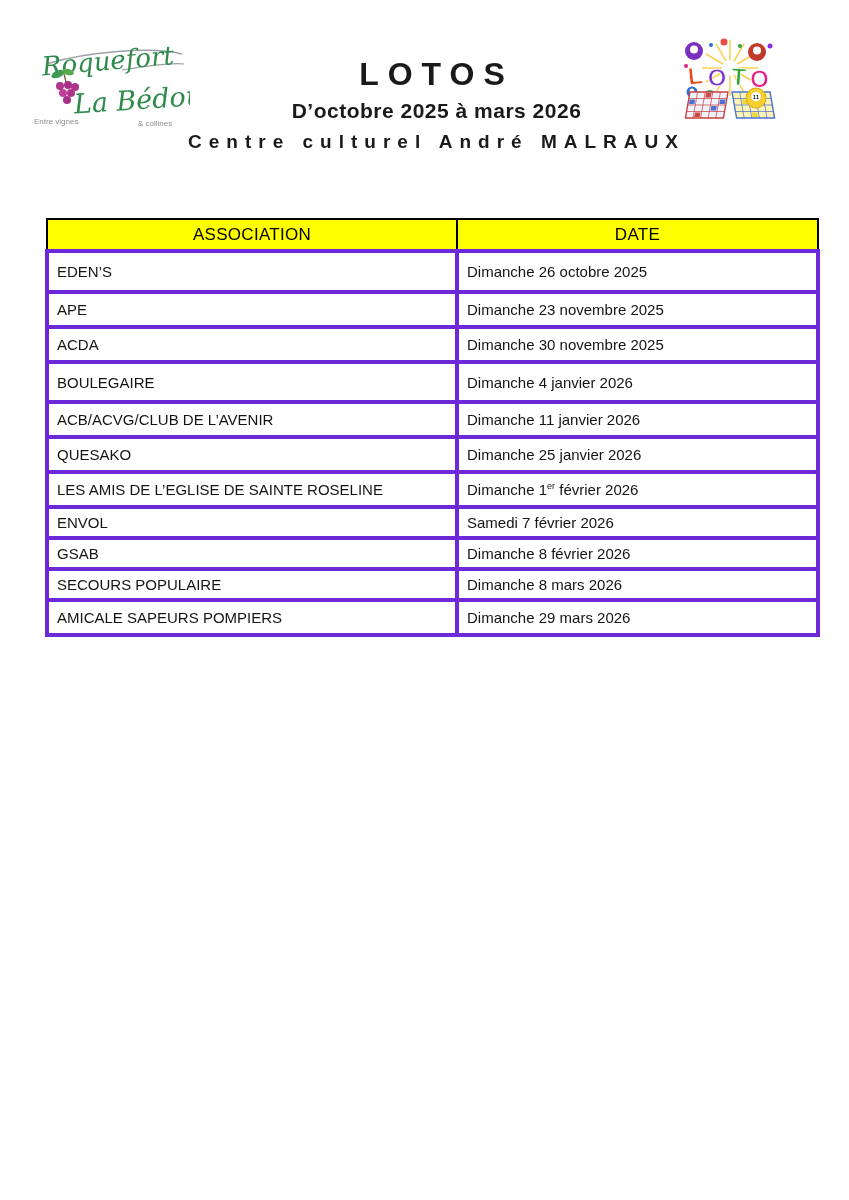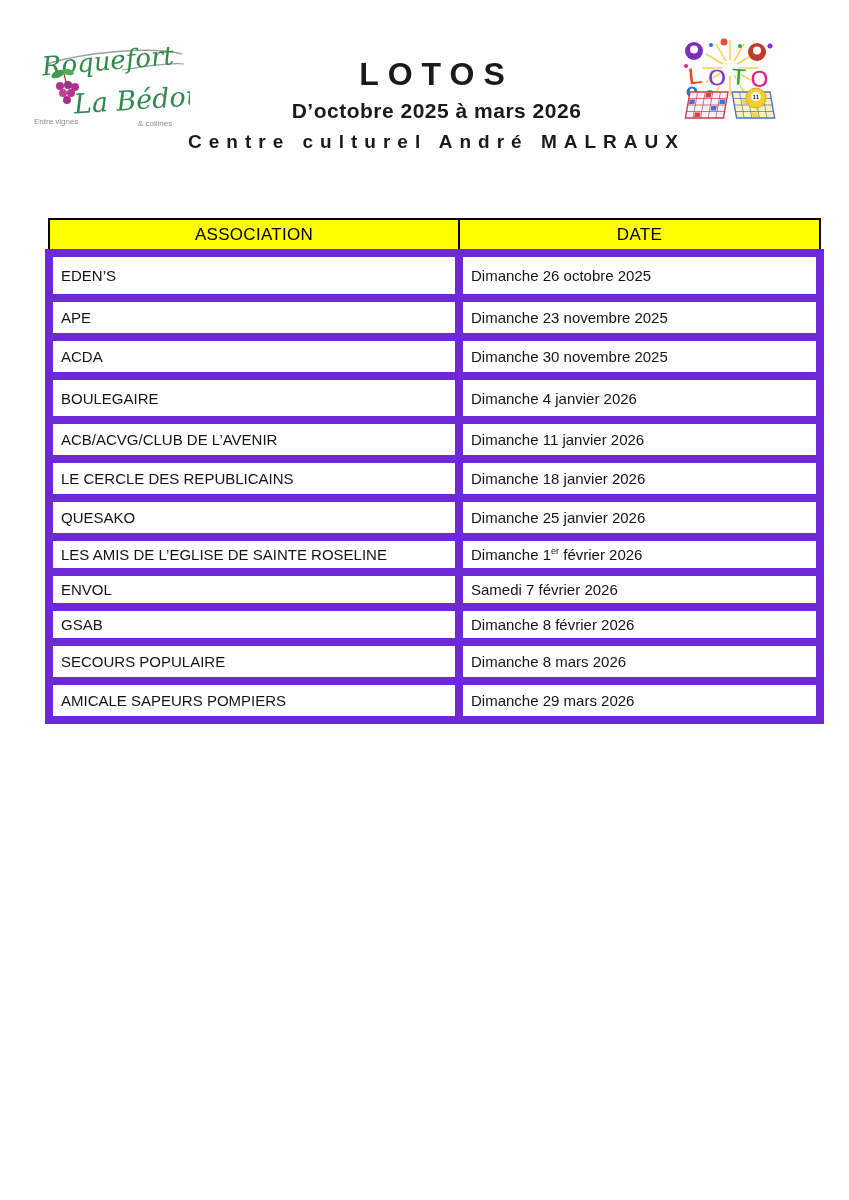--- a/index.html
+++ b/index.html
@@ -27,21 +27,21 @@
     border-collapse:collapse;table-layout:fixed;
   }
   .schedule col.c-assoc{width:410px;}
   .schedule col.c-date{width:361px;}
   .schedule th{
     background:#ffff00;border:2px solid #000;border-bottom-width:3px;
     height:27px;font-size:17px;font-weight:normal;text-align:center;color:#000;
     letter-spacing:0.3px;
   }
   .schedule td{
-    border:8px solid #6d28d9;height:29px;padding:1px 8px;
+    border:4px solid #6d28d9;height:29px;padding:1px 8px;
     font-size:15px;text-align:left;vertical-align:middle;color:#141414;
     white-space:nowrap;overflow:hidden;
   }
   .schedule tbody tr:nth-child(1) td{height:35px;}
   .schedule tbody tr:nth-child(4) td{height:34px;border-radius:12px;}
   .schedule tbody tr:nth-child(8) td,
   .schedule tbody tr:nth-child(9) td,
   .schedule tbody tr:nth-child(10) td{height:25px;}
   .schedule sup{font-size:9px;vertical-align:super;line-height:0;}
 </style>
@@ -190,24 +190,20 @@
       </tr>
       <tr>
         <td><span>BOULEGAIRE</span></td>
         <td><span>Dimanche 4 janvier 2026</span><sup></sup><span></span></td>
       </tr>
       <tr>
         <td><span>ACB/ACVG/CLUB DE L’AVENIR</span></td>
         <td><span>Dimanche 11 janvier 2026</span><sup></sup><span></span></td>
       </tr>
       <tr>
-        <td><span>LE CERCLE DES REPUBLICAINS</span></td>
-        <td><span>Dimanche 18 janvier 2026</span><sup></sup><span></span></td>
-      </tr>
-      <tr>
         <td><span>QUESAKO</span></td>
         <td><span>Dimanche 25 janvier 2026</span><sup></sup><span></span></td>
       </tr>
       <tr>
         <td><span>LES AMIS DE L’EGLISE DE SAINTE ROSELINE</span></td>
         <td><span>Dimanche 1</span><sup>er</sup><span> février 2026</span></td>
       </tr>
       <tr>
         <td><span>ENVOL</span></td>
         <td><span>Samedi 7 février 2026</span><sup></sup><span></span></td>

